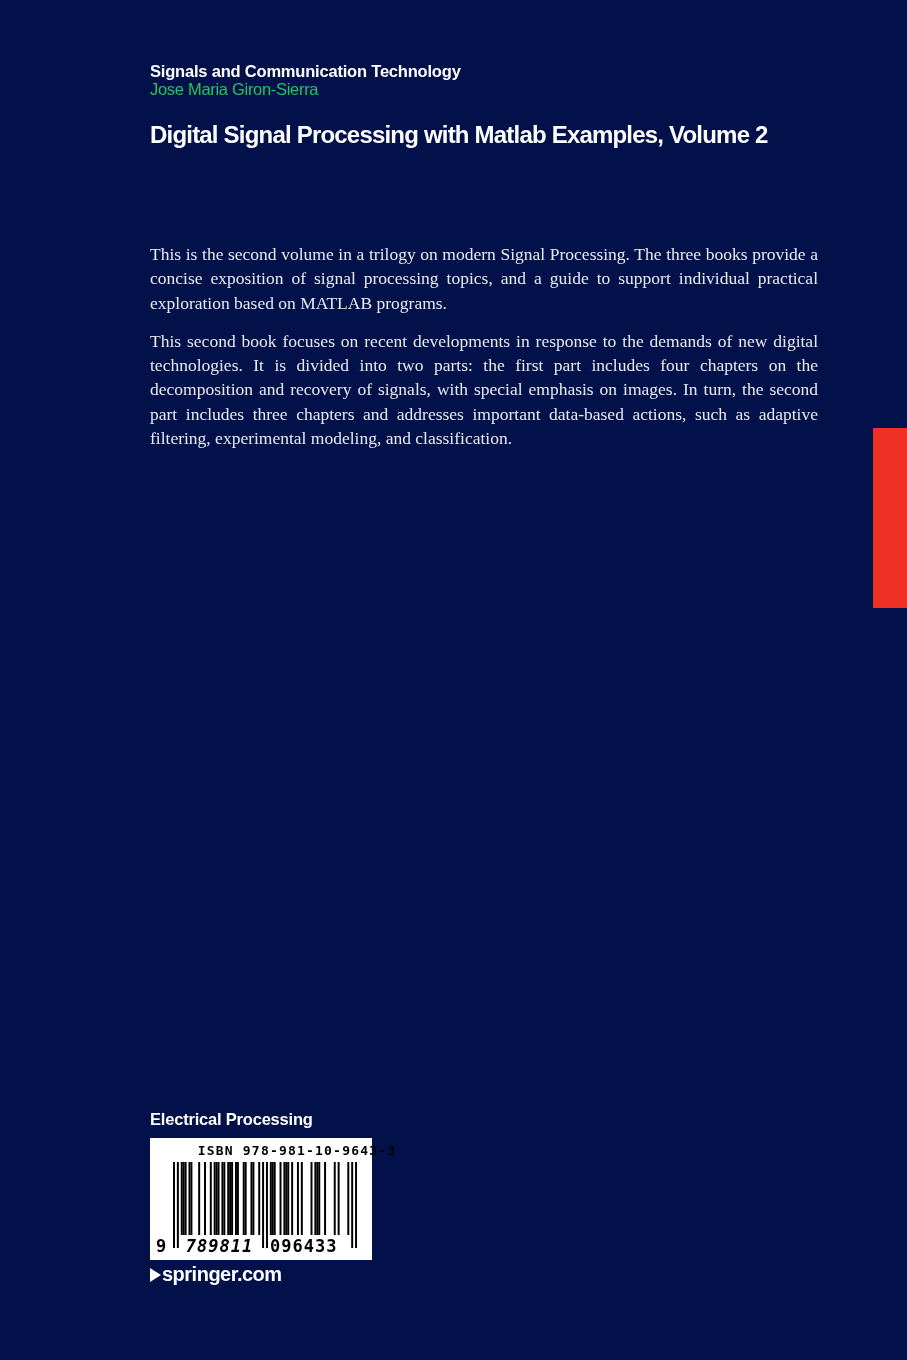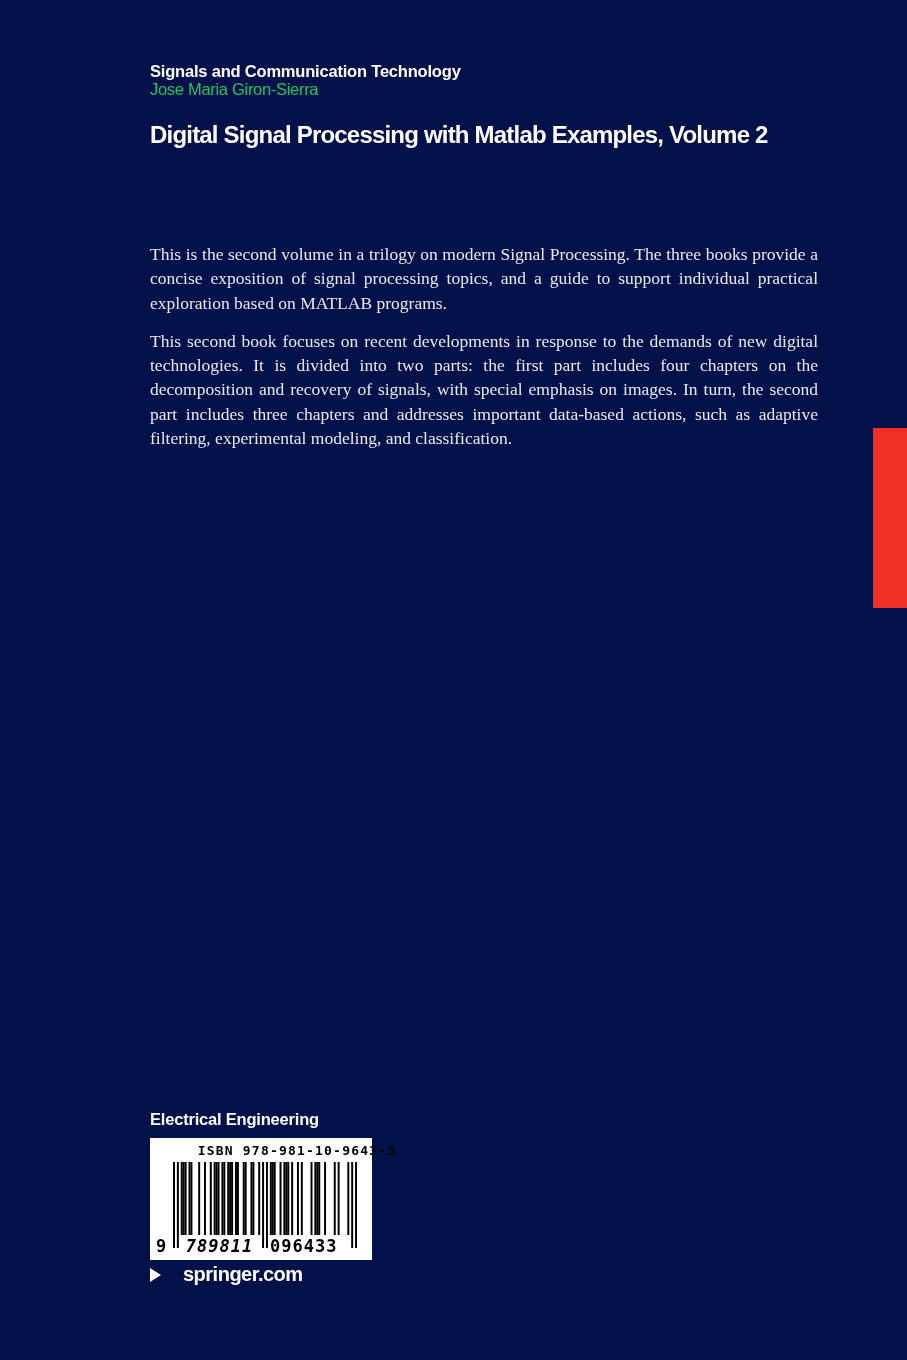--- a/index.html
+++ b/index.html
@@ -73,21 +73,21 @@
     position:absolute;top:73px;height:22px;
     color:#000;font-family:"DejaVu Sans Mono", monospace;
     font-size:17px;font-weight:bold;line-height:22px;
   }
   .bc-lead{left:-17px;width:14px;text-align:left;}
   .bc-left{left:6px;width:81px;text-align:center;letter-spacing:1px;font-style:italic;}
   .bc-right{left:97px;width:81px;text-align:left;letter-spacing:1px;}
   
   .springer{
     position:absolute;left:150px;top:1263px;
-    color:#fff;display:flex;align-items:center;gap:22px;
+    color:#fff;display:flex;align-items:center;gap:1px;
   }
   .springer .tri{
     width:0;height:0;
     border-left:11px solid #fff;
     border-top:7px solid transparent;
     border-bottom:7px solid transparent;
     display:inline-block;
   }
   .springer .site{
     font-size:20px;font-weight:bold;letter-spacing:-0.5px;
@@ -102,21 +102,21 @@
   <div class="author">Jose Maria Giron-Sierra</div>
   <h1 class="title">Digital Signal Processing with Matlab Examples, Volume 2</h1>
 
   <section class="blurb">
     <p>This is the second volume in a trilogy on modern Signal Processing. The three books provide a concise exposition of signal processing topics, and a guide to support individual practical exploration based on MATLAB programs.</p>
     <p>This second book focuses on recent developments in response to the demands of new digital technologies. It is divided into two parts: the first part includes four chapters on the decomposition and recovery of signals, with special emphasis on images. In turn, the second part includes three chapters and addresses important data-based actions, such as adaptive filtering, experimental modeling, and classification.</p>
   </section>
 
   <div class="red-tab"></div>
 
-  <div class="category">Electrical Engineering</div>
+  <div class="category">Electrical Processing</div>
 
   <div class="barcode-box">
     <div class="isbn-label">ISBN 978-981-10-9643-3</div>
     <div class="bars-wrap">
       <svg id="barcode-svg" viewBox="0 0 95 86" preserveAspectRatio="none">
           <rect x="0" y="0" width="1.02" height="86" fill="#000"></rect>
           <rect x="2" y="0" width="1.02" height="86" fill="#000"></rect>
           <rect x="4" y="0" width="1.02" height="73" fill="#000"></rect>
           <rect x="5" y="0" width="1.02" height="73" fill="#000"></rect>
           <rect x="6" y="0" width="1.02" height="73" fill="#000"></rect>

